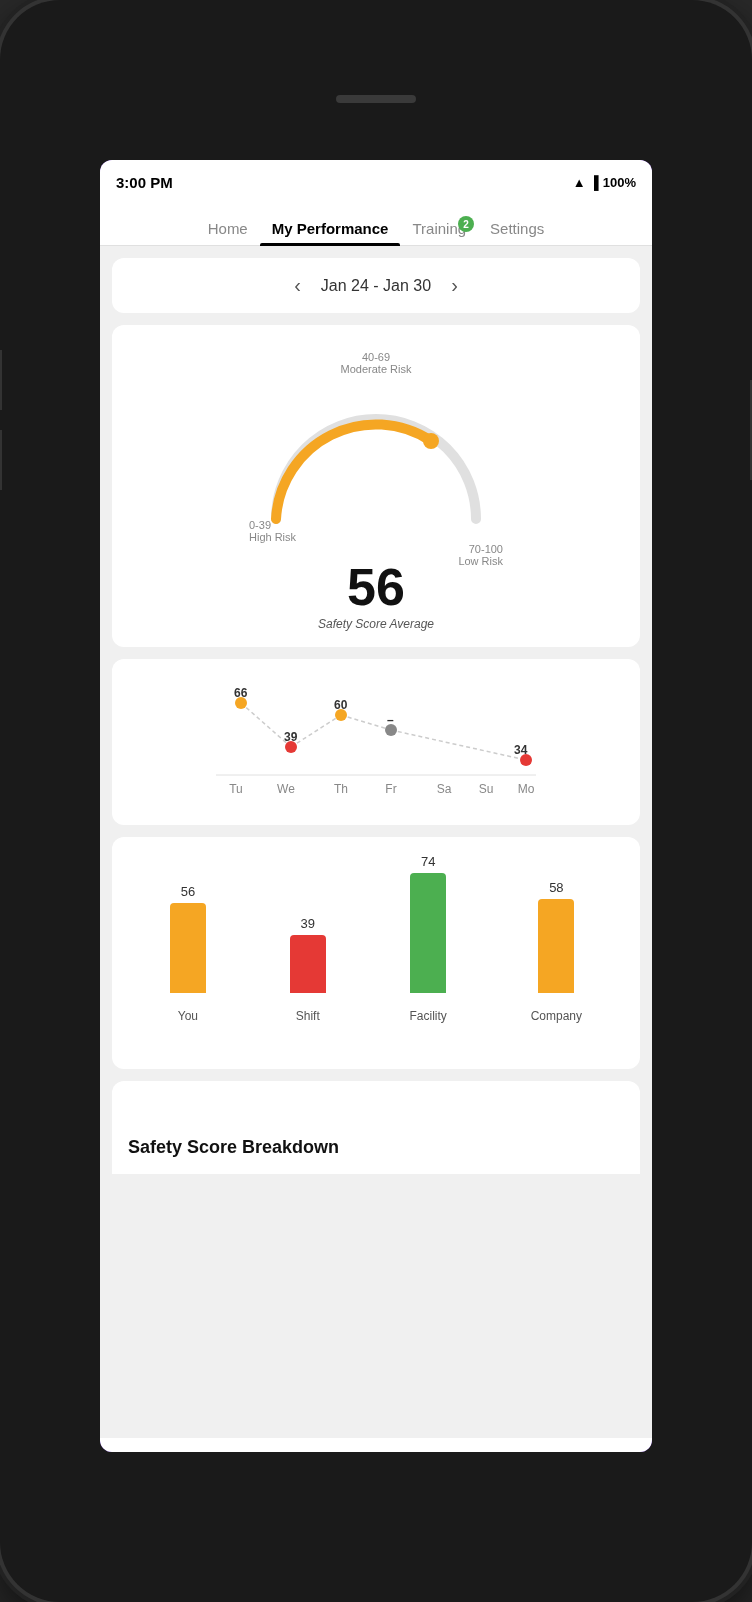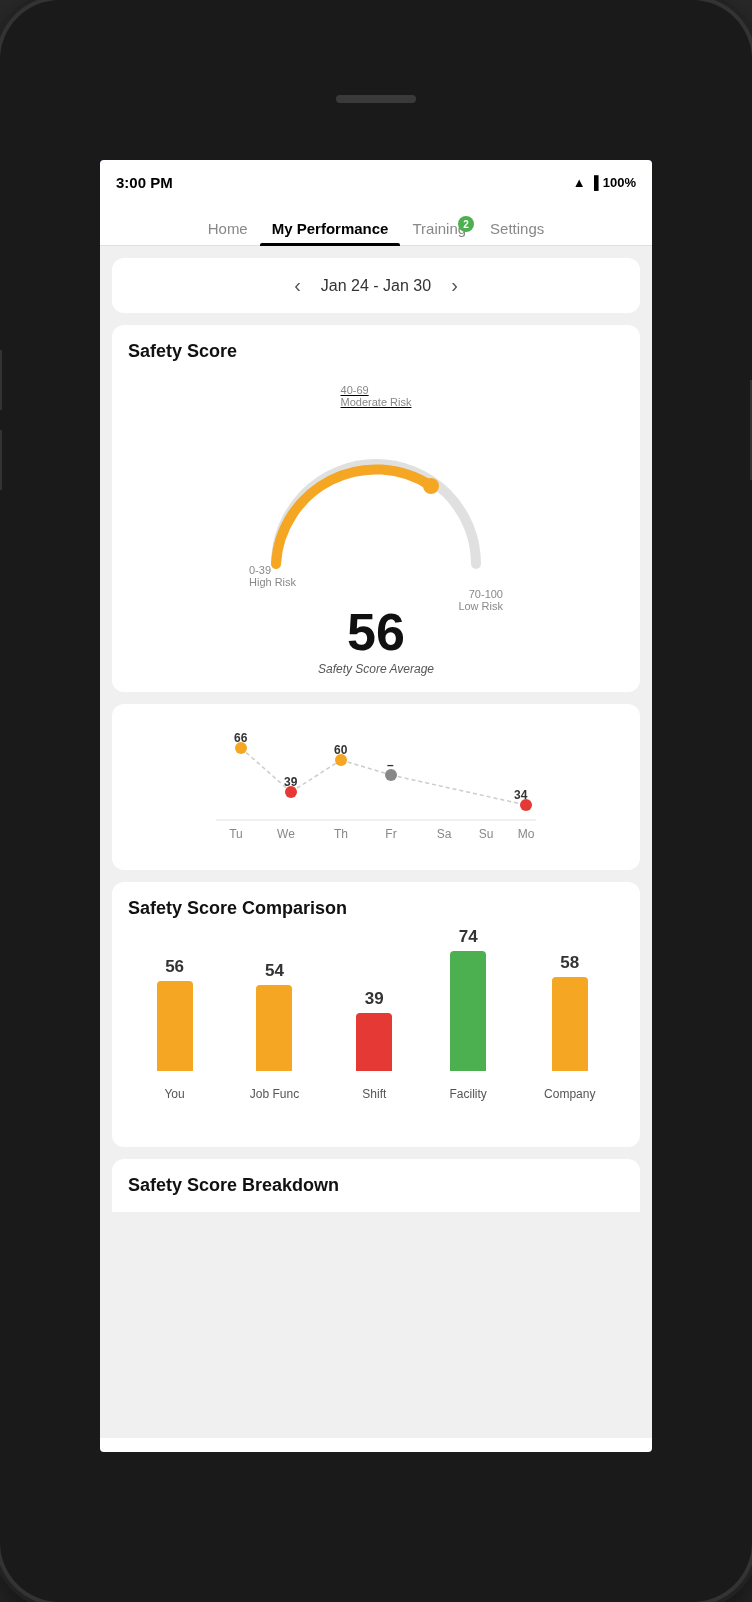--- a/index.html
+++ b/index.html
@@ -20,21 +20,21 @@
       box-shadow: 0 0 0 4px #333, 0 0 0 8px #222, 0 20px 60px rgba(0,0,0,0.8);
       overflow: hidden;
     }
     .device-inner {
       position: absolute;
       top: 160px;
       left: 100px;
       right: 100px;
       bottom: 150px;
       background: #6d28d9;
-      border-radius: 4px;
+      border-radius: 12px;
       overflow: hidden;
     }
     
     .status-bar {
       background: #fff;
       height: 44px;
       display: flex;
       align-items: center;
       justify-content: space-between;
       padding: 0 16px;
@@ -163,21 +163,21 @@
       justify-content: space-around;
       padding-bottom: 30px;
       position: relative;
     }
     .bar-group {
       display: flex;
       flex-direction: column;
       align-items: center;
       gap: 4px;
     }
-    .bar-value { font-size: 17px; font-weight: 700; color: #333; margin-top: 38px; }
+    .bar-value { font-size: 13px; font-weight: 400; color: #333; margin-top: 38px; }
     .bar {
       width: 36px;
       border-radius: 4px 4px 0 0;
     }
     .bar-label { font-size: 12px; color: #555; margin-top: 12px; }
     .bar-yellow { background: #f5a623; }
     .bar-red { background: #e53935; }
     .bar-green { background: #4caf50; }
     
     .device-top-speaker {
@@ -222,21 +222,21 @@
       height: 36px;
       display: flex;
       align-items: center;
       justify-content: center;
     }
     .safety-breakdown-peek {
       background: #fff;
       border-radius: 12px 12px 0 0;
       padding: 16px;
     }
-    .safety-breakdown-peek .card-title { margin-bottom: 0; }
+    .safety-breakdown-peek .card-title { margin-bottom: 0; margin-top: 40px; }
   </style>
 </head>
 <body>
 
 <div class="device">
   <div class="device-top-speaker"></div>
   <div class="device-btn-left"></div>
   <div class="device-btn-left2"></div>
   <div class="device-btn-right"></div>
 
@@ -269,24 +269,23 @@
 
     <div class="scroll-area">
 
       <div class="date-nav card">
         <span class="date-nav-arrow">‹</span>
         <span class="date-nav-label">Jan 24 - Jan 30</span>
         <span class="date-nav-arrow">›</span>
       </div>
 
       <div class="card">
-        <div class="card-title">Safety Score</div>
         <div class="gauge-container">
 
-          <div style="margin-bottom: 16px; text-decoration: underline;">
+          <div style="text-align:center; margin-bottom: 4px;">
             <div class="gauge-label-small">40-69</div>
             <div class="gauge-label-small">Moderate Risk</div>
           </div>
           <svg class="gauge-svg" viewBox="0 0 280 160">
 
             <path d="M 40 140 A 100 100 0 0 1 240 140" fill="none" stroke="#e0e0e0" stroke-width="10" stroke-linecap="round"></path>
 
             <path d="M 40 140 A 100 100 0 0 1 195 62" fill="none" stroke="#f5a623" stroke-width="10" stroke-linecap="round"></path>
 
             <circle cx="195" cy="62" r="8" fill="#f5a623"></circle>
@@ -339,34 +338,28 @@
           <text x="90" y="118" font-size="12" fill="#888" text-anchor="middle">We</text>
           <text x="145" y="118" font-size="12" fill="#888" text-anchor="middle">Th</text>
           <text x="195" y="118" font-size="12" fill="#888" text-anchor="middle">Fr</text>
           <text x="248" y="118" font-size="12" fill="#888" text-anchor="middle">Sa</text>
           <text x="290" y="118" font-size="12" fill="#888" text-anchor="middle">Su</text>
           <text x="330" y="118" font-size="12" fill="#888" text-anchor="middle">Mo</text>
         </svg>
       </div>
 
       <div class="card">
-        <div class="card-title">Safety Score Comparison</div>
         <div class="comparison-chart">
 
           <div class="bar-group">
             <span class="bar-value">56</span>
             <div class="bar bar-yellow" style="height: 90px;"></div>
             <span class="bar-label">You</span>
           </div>
 
-          <div class="bar-group">
-            <span class="bar-value">54</span>
-            <div class="bar bar-yellow" style="height: 86px;"></div>
-            <span class="bar-label">Job Func</span>
-          </div>
 
           <div class="bar-group">
             <span class="bar-value">39</span>
             <div class="bar bar-red" style="height: 58px;"></div>
             <span class="bar-label">Shift</span>
           </div>
 
           <div class="bar-group">
             <span class="bar-value">74</span>
             <div class="bar bar-green" style="height: 120px;"></div>

